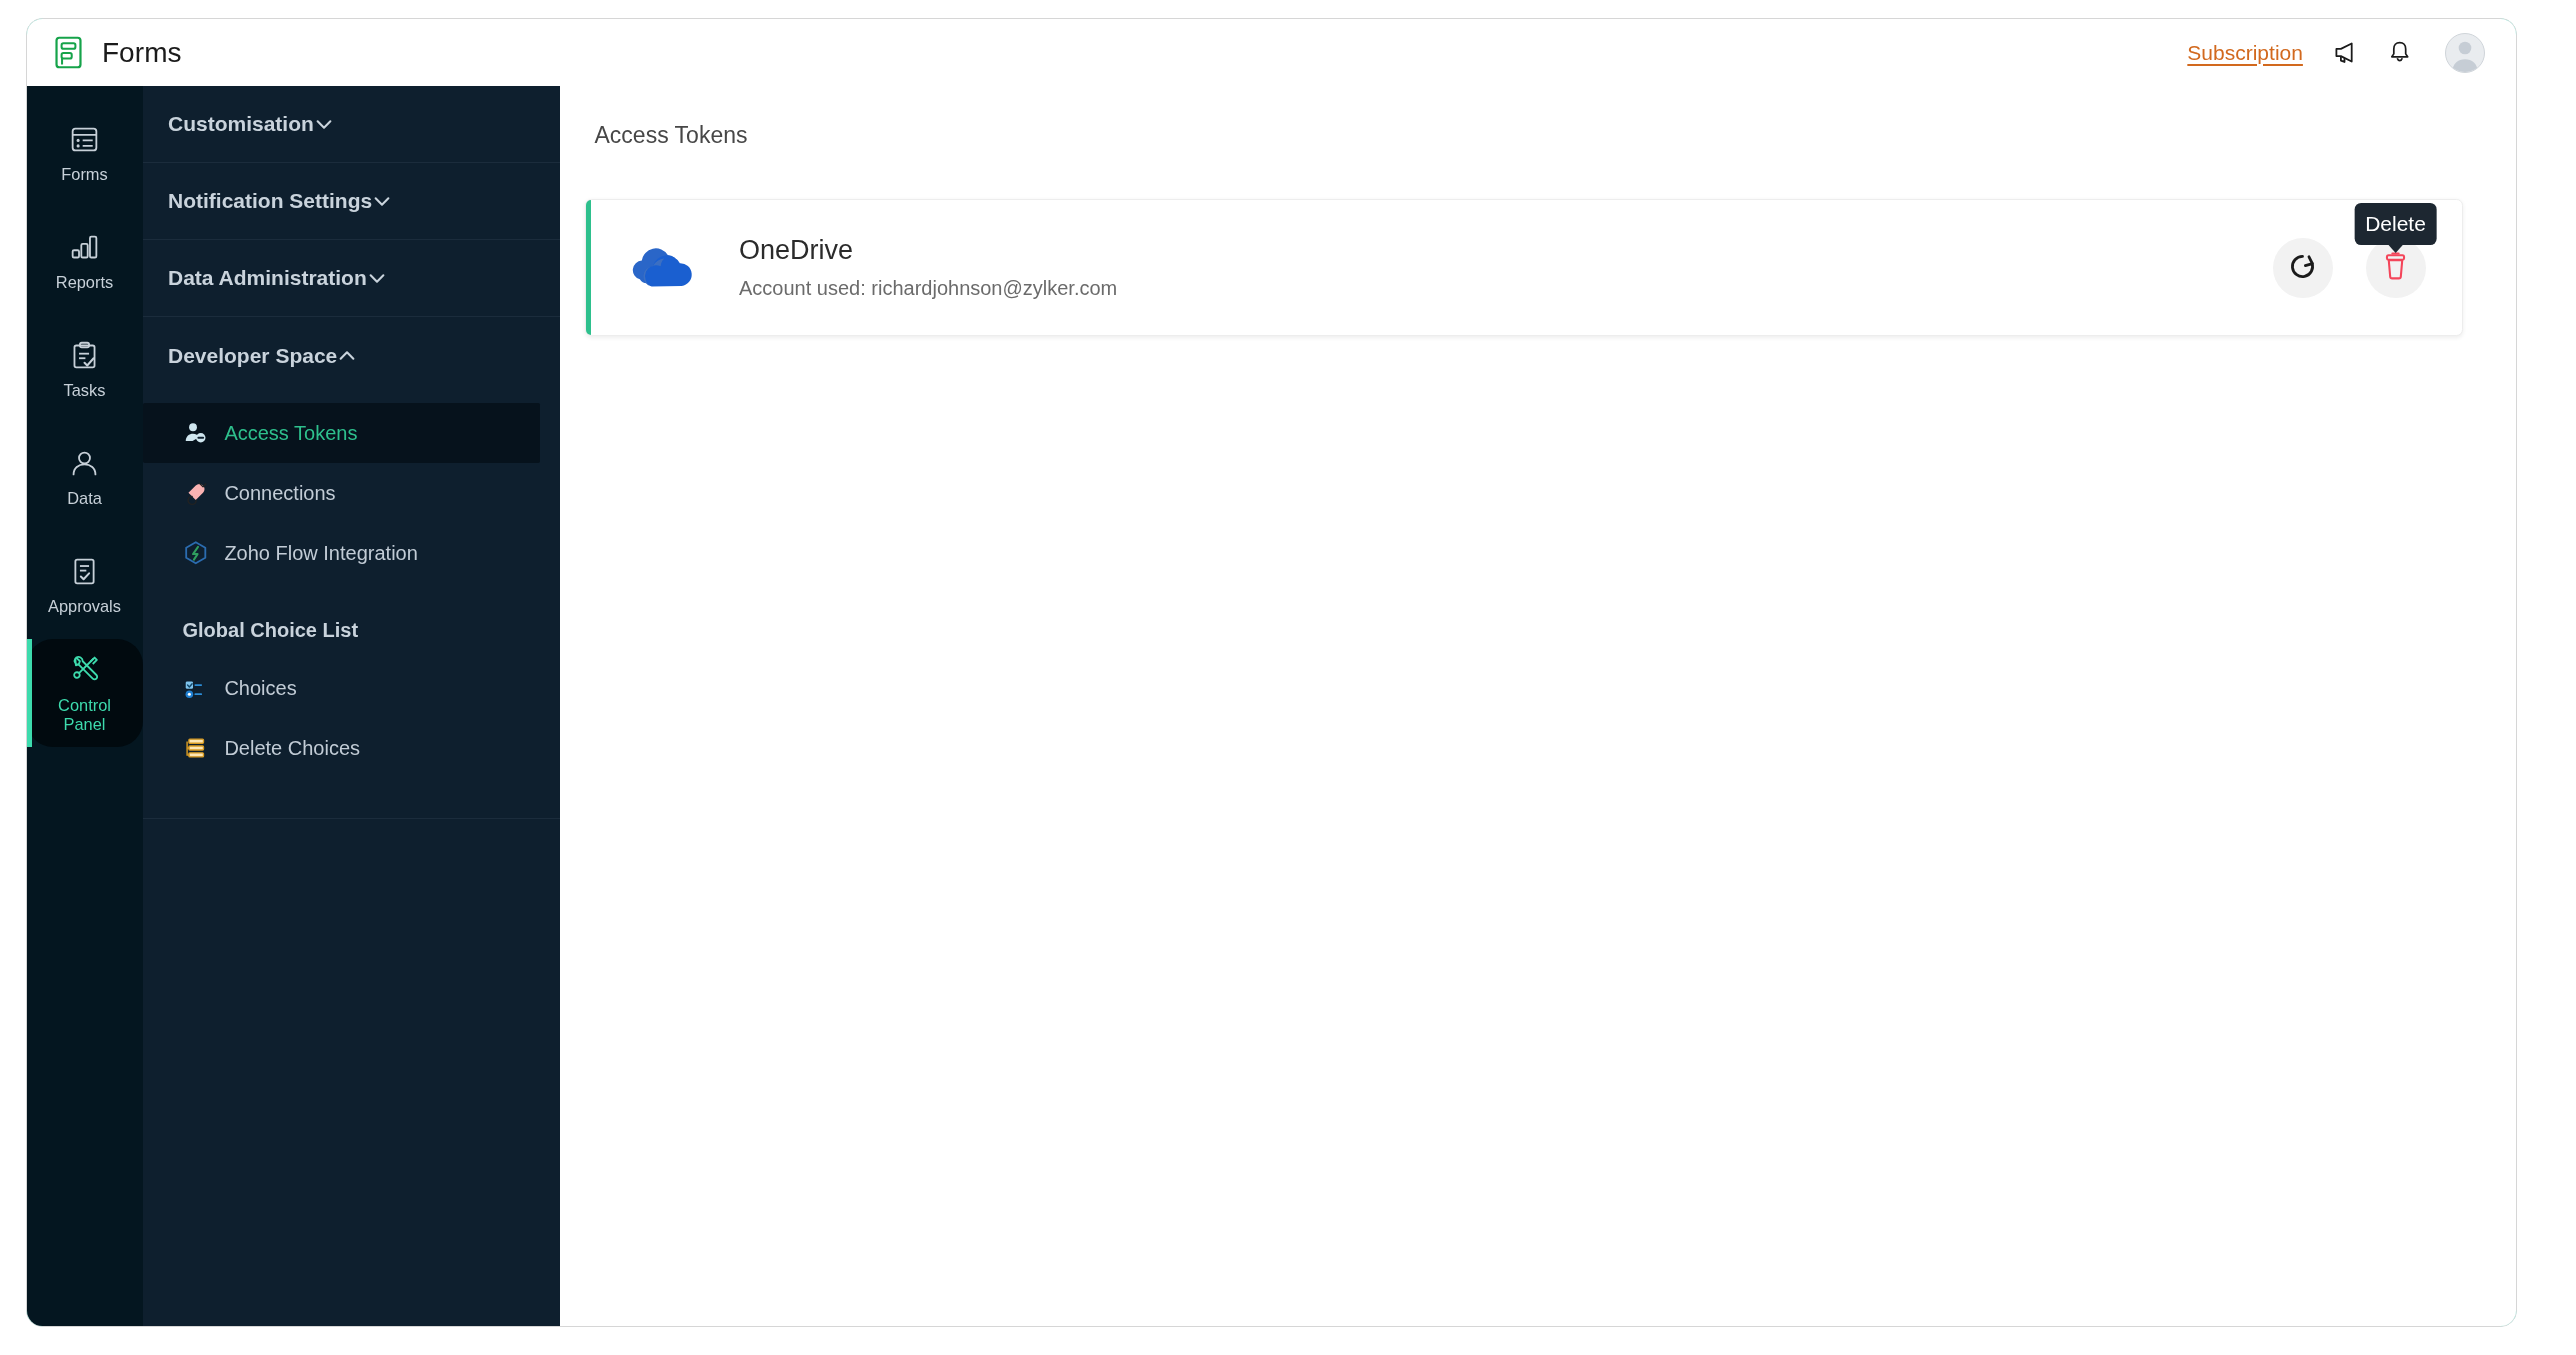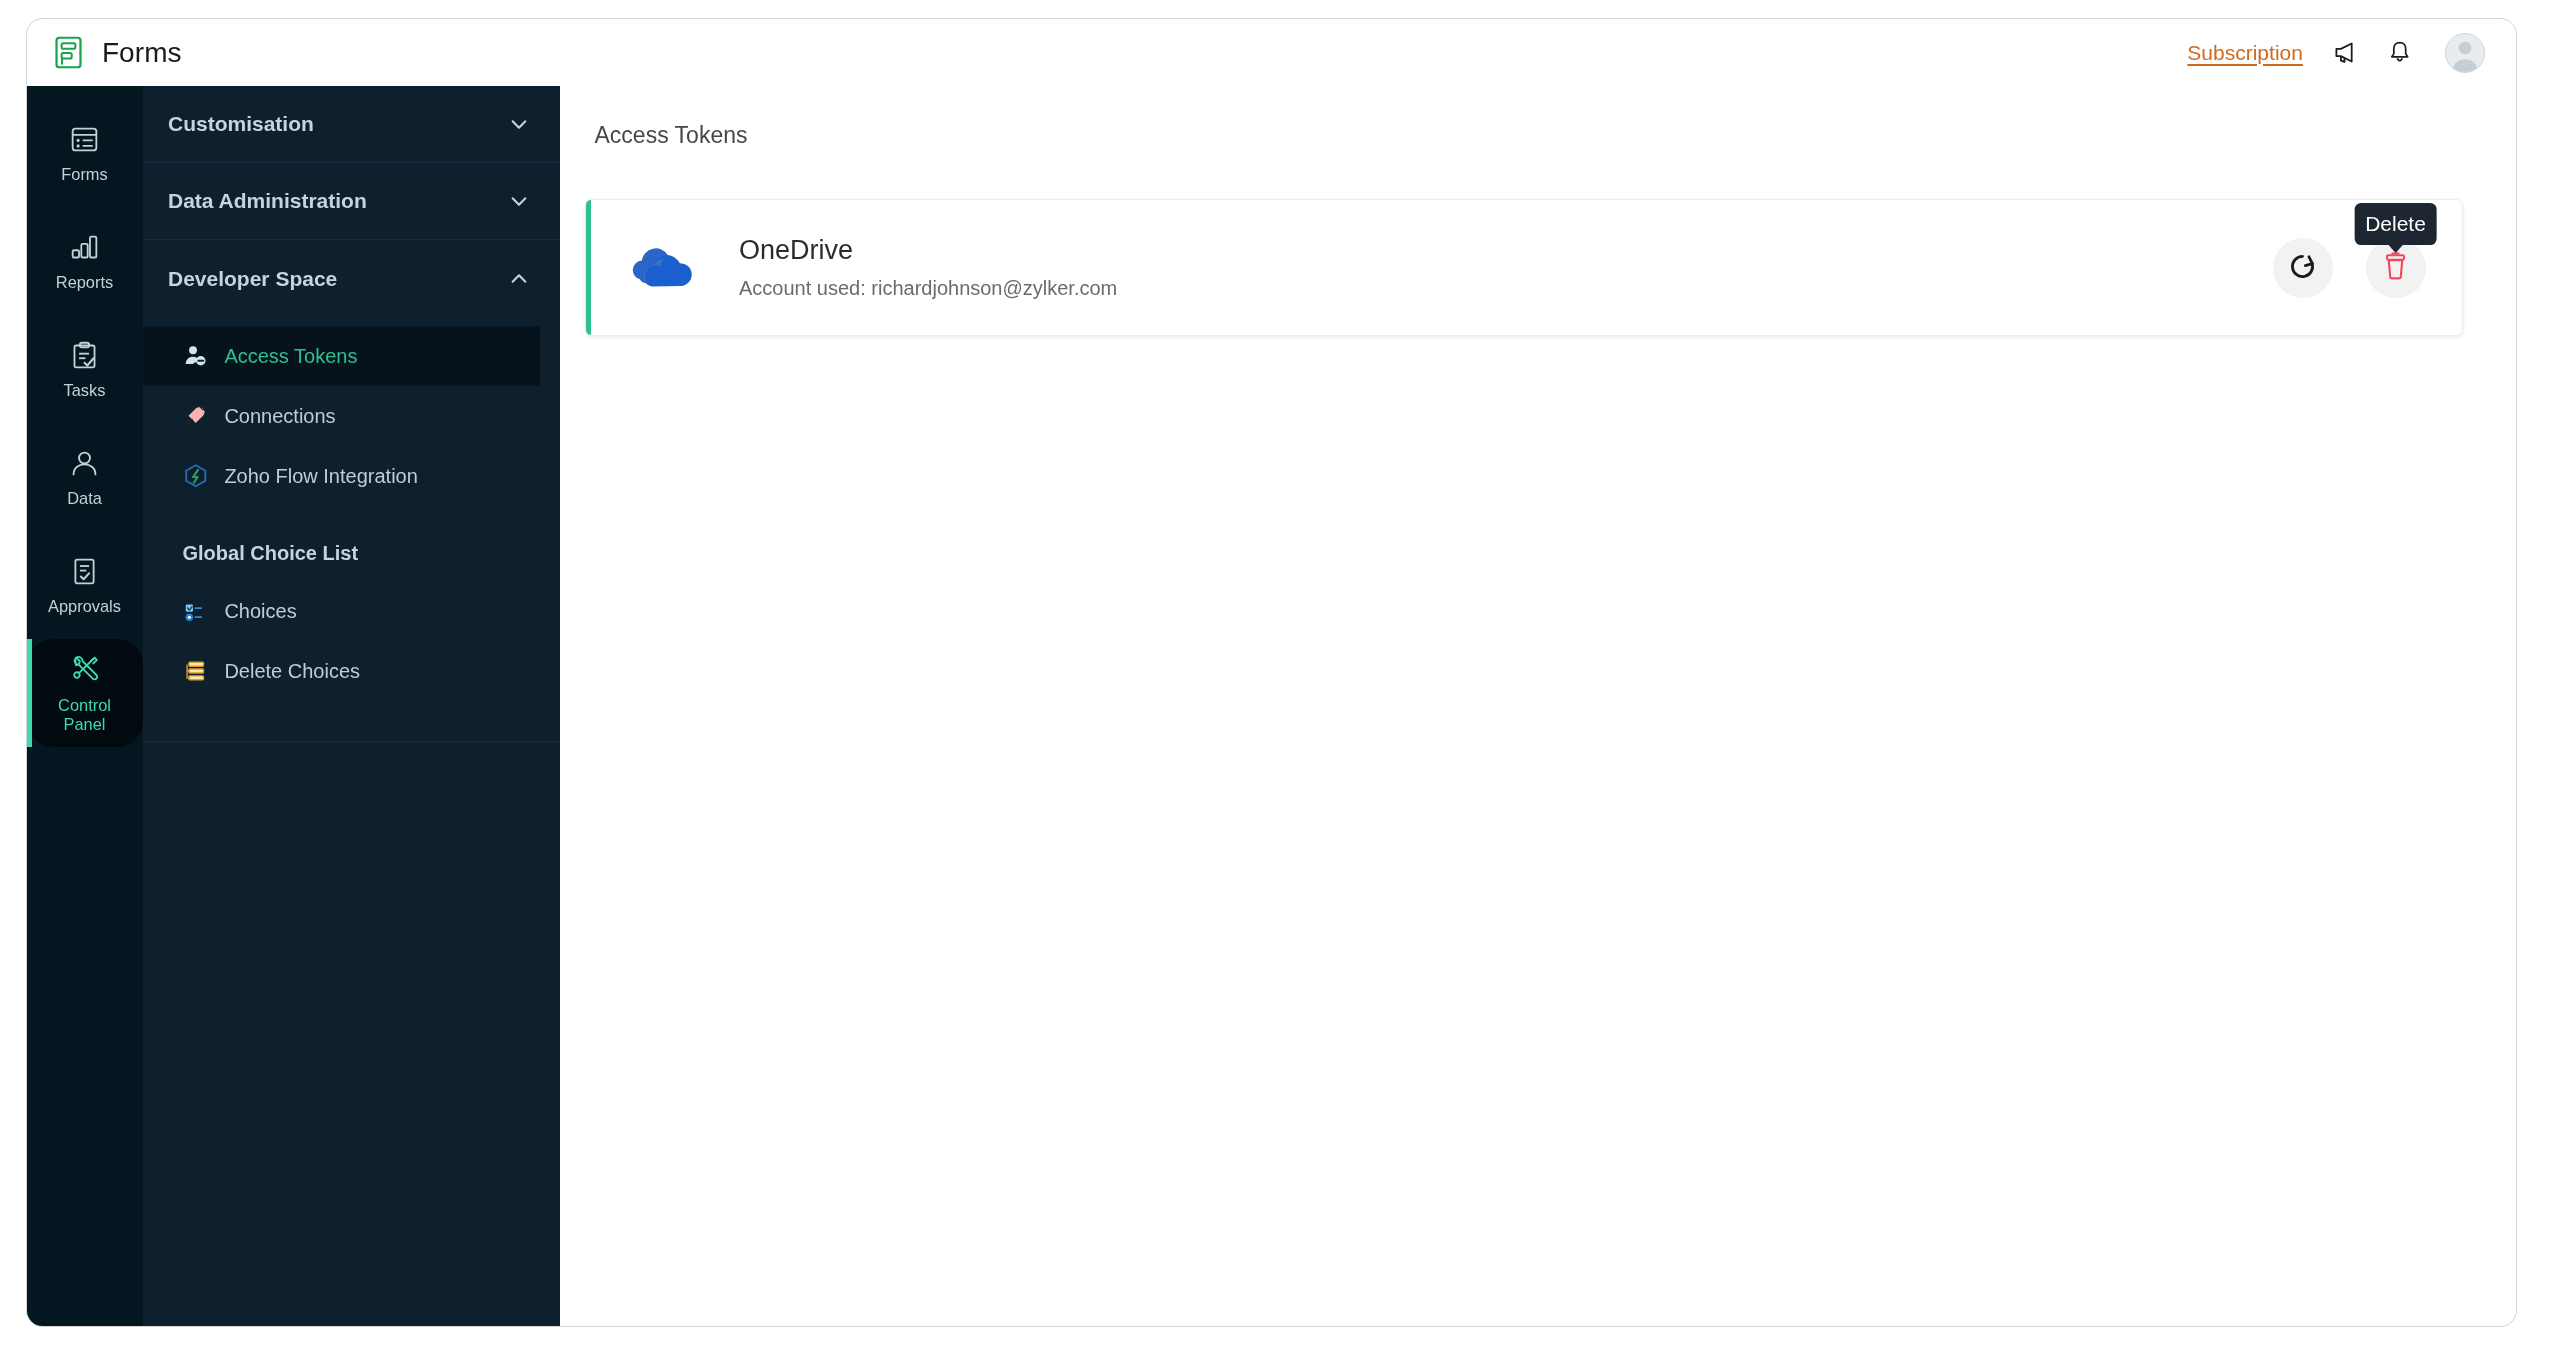--- a/index.html
+++ b/index.html
@@ -135,21 +135,21 @@
     width: 417px;
     min-width: 417px;
     background: #0e1f2e;
     box-sizing: border-box;
     overflow: hidden;
   }
   .sb-section {
     height: 77px;
     display: flex;
     align-items: center;
-    justify-content: space-between;
+    justify-content: flex-start;
     padding: 0 31px 0 25.5px;
     border-bottom: 0.9px solid #1b2c3c;
     cursor: pointer;
     box-sizing: border-box;
   }
   .sb-section-title {
     font-size: 21px;
     font-weight: bold;
     color: #c9d3dc;
   }
@@ -398,20 +398,28 @@
 
       <div class="sb-section">
         <span class="sb-section-title">Customisation</span>
         <span class="sb-chevron">
           <svg width="20" height="20" viewBox="0 0 22 22">
               <path d="M4 8 l7 7 l7 -7" fill="none" stroke="#c9d3dc" stroke-width="2.3" stroke-linecap="round" stroke-linejoin="round"></path>
             </svg>
         </span>
       </div>
 
+      <div class="sb-section">
+        <span class="sb-section-title">Notification Settings</span>
+        <span class="sb-chevron">
+          <svg width="20" height="20" viewBox="0 0 22 22">
+              <path d="M4 8 l7 7 l7 -7" fill="none" stroke="#c9d3dc" stroke-width="2.3" stroke-linecap="round" stroke-linejoin="round"></path>
+            </svg>
+        </span>
+      </div>
 
       <div class="sb-section">
         <span class="sb-section-title">Data Administration</span>
         <span class="sb-chevron">
           <svg width="20" height="20" viewBox="0 0 22 22">
               <path d="M4 8 l7 7 l7 -7" fill="none" stroke="#c9d3dc" stroke-width="2.3" stroke-linecap="round" stroke-linejoin="round"></path>
             </svg>
         </span>
       </div>
 

